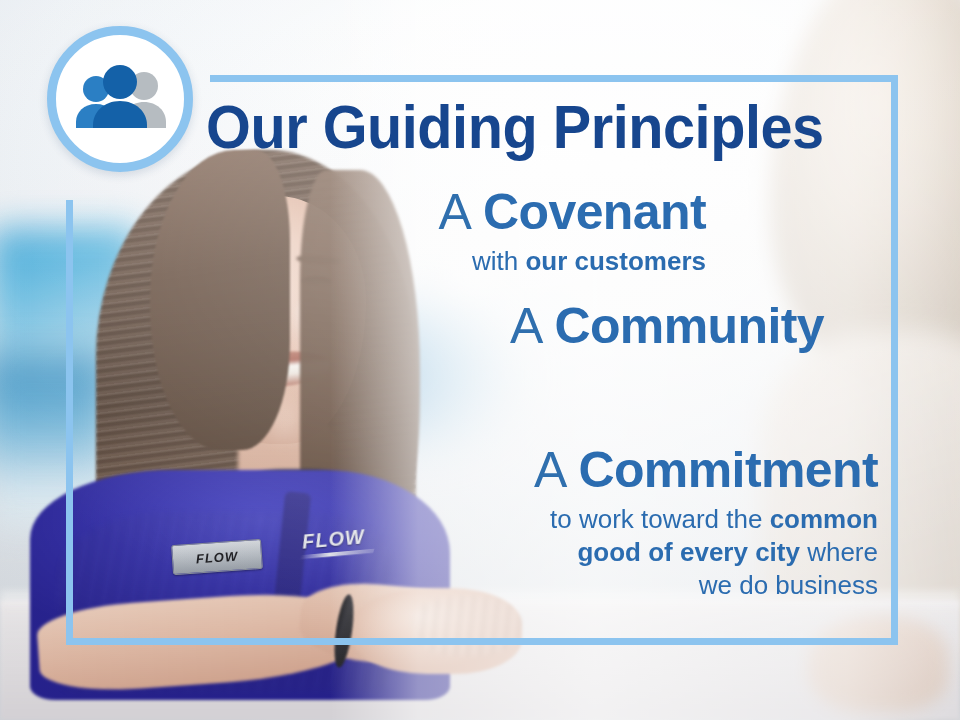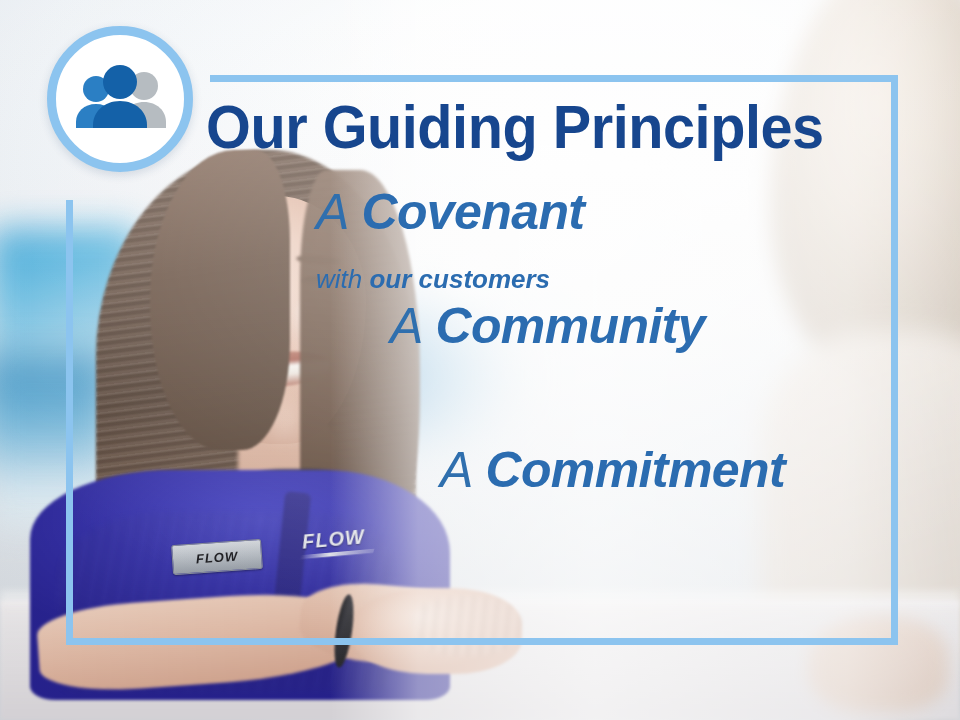--- a/index.html
+++ b/index.html
@@ -295,36 +295,36 @@
     font-weight:bold;
     font-size:62px;
     line-height:1;
     letter-spacing:-.5px;
     color:#17468e;
     transform:scaleX(.93);
     transform-origin:left center;
     white-space:nowrap;
   }
 
-  .block{position:absolute;text-align:left;font-style:italic;}
+  .block{position:absolute;text-align:right;}
   .head{
     font-family:"Liberation Sans", sans-serif;
     font-size:50px;line-height:1.06;color:#2b6cb0;white-space:nowrap;
   }
   .head .art{font-weight:normal;color:#2f6fae;letter-spacing:0;}
   .head .key{font-weight:bold;letter-spacing:-.6px;}
   .sub{
     font-family:"Liberation Sans", sans-serif;
     font-size:26px;line-height:1.26;color:#2b6cb0;font-weight:normal;
-    margin-top:24px;
+    margin-top:6px;
   }
   .sub b{font-weight:bold;}
 
   #block-covenant{left:316px;top:186px;width:390px;}
-  #block-community{left:390px;top:300px;width:450px;}
+  #block-community{left:374px;top:300px;width:450px;}
   #block-commitment{left:440px;top:444px;width:438px;}
 </style>
 </head>
 <body>
 
 <div id="stage">
 
   <div class="photo">
     <div class="bg-base"></div>
     <div class="bg-panel"></div>
@@ -412,15 +412,16 @@
   <div class="block" id="block-community">
     <div class="head">
       <span class="art">A </span><span class="key">Community</span>
     </div>
   </div>
 
   <div class="block" id="block-commitment">
     <div class="head">
       <span class="art">A </span><span class="key">Commitment</span>
     </div>
+    <div class="sub"><span>to work toward the </span><b>common</b><br><b>good of every city</b><span> where</span><br><span>we do business</span></div>
   </div>
 
 </div>
 
 </body></html>

